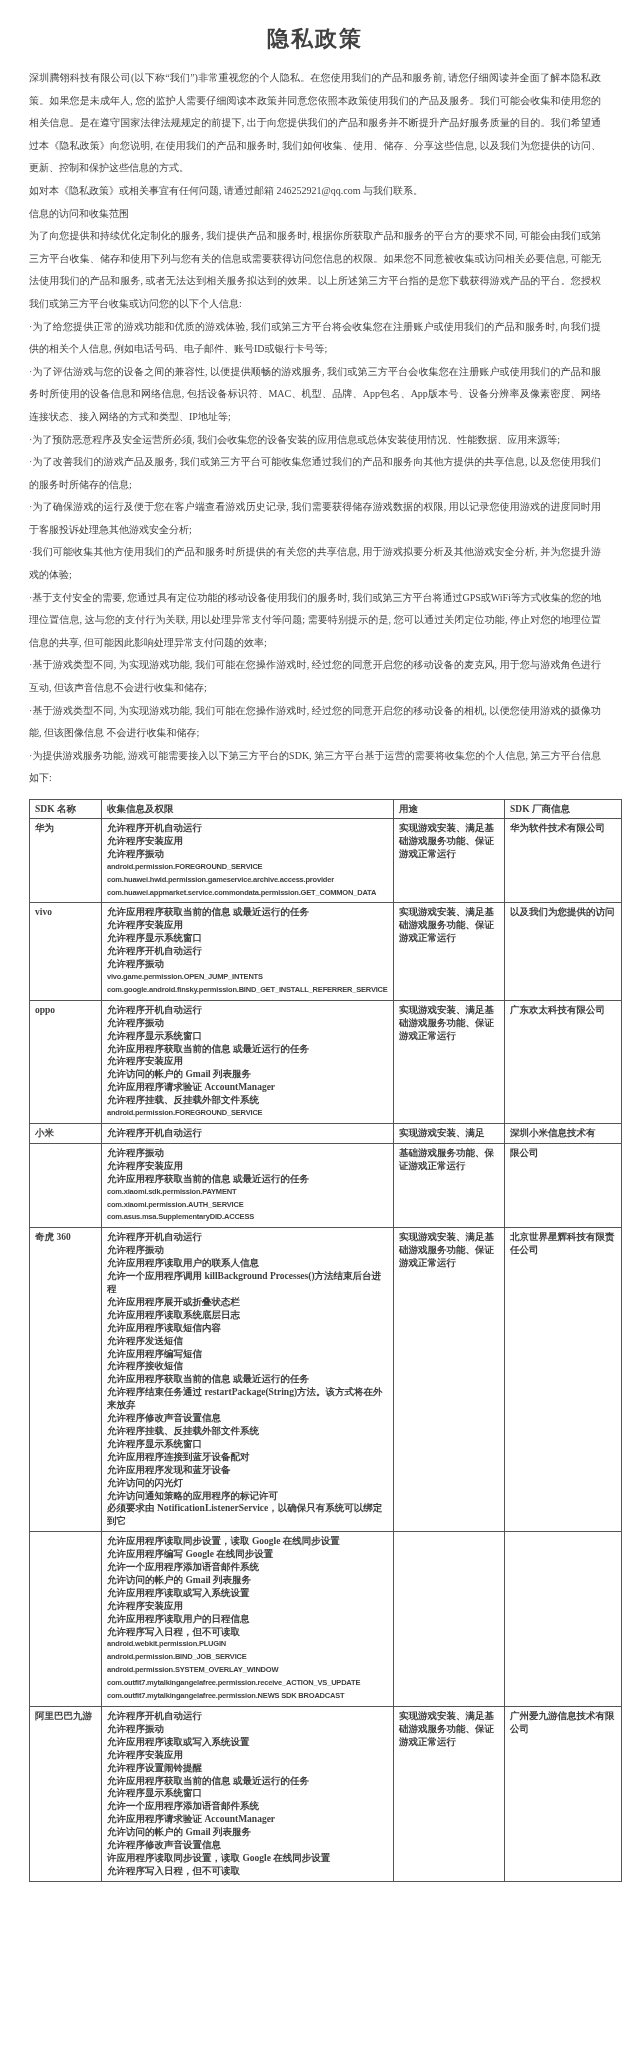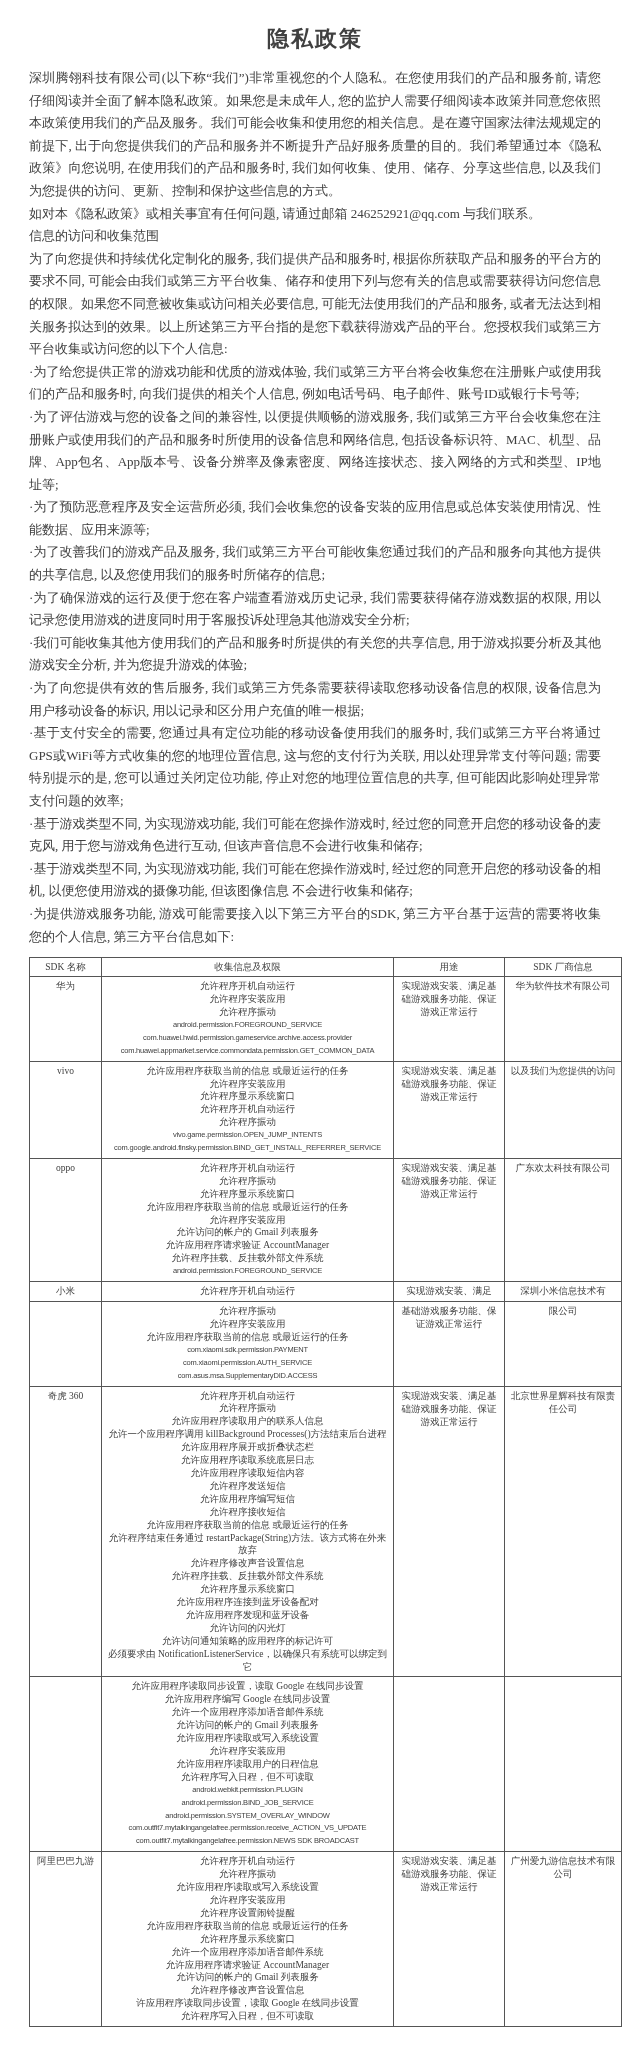--- a/index.html
+++ b/index.html
@@ -12,40 +12,40 @@
   }
   .title {
     margin:24px 0 13px 0;
     text-align:center;
     font-size:22px; font-weight:bold;
     letter-spacing:2px;
   }
   .content { margin:0 29px; }
   .para {
     margin:0;
-    font-size:13px; line-height:22.6px;
+    font-size:10px; line-height:22.6px;
     text-align:justify;
     word-break:break-all;
   }
   table.sdk {
     border-collapse:collapse;
     table-layout:fixed;
     width:592px;
     margin:9px 0 0 0;
   }
   table.sdk col.c1 { width:72px; }
   table.sdk col.c2 { width:292px; }
   table.sdk col.c3 { width:111px; }
   table.sdk col.c4 { width:117px; }
   table.sdk th, table.sdk td {
     border:1px solid #555555;
     vertical-align:top;
-    text-align:center;
+    text-align:left;
     padding:3px 5px 3px 5px;
-    font-weight:normal;
+    font-weight:bold;
     overflow:hidden;
   }
   table.sdk th { font-size:9.5px; line-height:12px; }
   .name-cell, .purpose-cell, .vendor-cell {
     font-size:9.5px; line-height:13px;
   }
   .perm {
     font-size:9.5px; line-height:12.9px;
     word-break:break-all;
   }
@@ -64,21 +64,20 @@
         <p class="para">深圳腾翎科技有限公司(以下称“我们”)非常重视您的个人隐私。在您使用我们的产品和服务前, 请您仔细阅读并全面了解本隐私政策。如果您是未成年人, 您的监护人需要仔细阅读本政策并同意您依照本政策使用我们的产品及服务。我们可能会收集和使用您的相关信息。是在遵守国家法律法规规定的前提下, 出于向您提供我们的产品和服务并不断提升产品好服务质量的目的。我们希望通过本《隐私政策》向您说明, 在使用我们的产品和服务时, 我们如何收集、使用、储存、分享这些信息, 以及我们为您提供的访问、更新、控制和保护这些信息的方式。</p>
         <p class="para">如对本《隐私政策》或相关事宜有任何问题, 请通过邮箱 246252921@qq.com 与我们联系。</p>
         <p class="para">信息的访问和收集范围</p>
         <p class="para">为了向您提供和持续优化定制化的服务, 我们提供产品和服务时, 根据你所获取产品和服务的平台方的要求不同, 可能会由我们或第三方平台收集、储存和使用下列与您有关的信息或需要获得访问您信息的权限。如果您不同意被收集或访问相关必要信息, 可能无法使用我们的产品和服务, 或者无法达到相关服务拟达到的效果。以上所述第三方平台指的是您下载获得游戏产品的平台。您授权我们或第三方平台收集或访问您的以下个人信息:</p>
         <p class="para">·为了给您提供正常的游戏功能和优质的游戏体验, 我们或第三方平台将会收集您在注册账户或使用我们的产品和服务时, 向我们提供的相关个人信息, 例如电话号码、电子邮件、账号ID或银行卡号等;</p>
         <p class="para">·为了评估游戏与您的设备之间的兼容性, 以便提供顺畅的游戏服务, 我们或第三方平台会收集您在注册账户或使用我们的产品和服务时所使用的设备信息和网络信息, 包括设备标识符、MAC、机型、品牌、App包名、App版本号、设备分辨率及像素密度、网络连接状态、接入网络的方式和类型、IP地址等;</p>
         <p class="para">·为了预防恶意程序及安全运营所必须, 我们会收集您的设备安装的应用信息或总体安装使用情况、性能数据、应用来源等;</p>
         <p class="para">·为了改善我们的游戏产品及服务, 我们或第三方平台可能收集您通过我们的产品和服务向其他方提供的共享信息, 以及您使用我们的服务时所储存的信息;</p>
         <p class="para">·为了确保游戏的运行及便于您在客户端查看游戏历史记录, 我们需要获得储存游戏数据的权限, 用以记录您使用游戏的进度同时用于客服投诉处理急其他游戏安全分析;</p>
         <p class="para">·我们可能收集其他方使用我们的产品和服务时所提供的有关您的共享信息, 用于游戏拟要分析及其他游戏安全分析, 并为您提升游戏的体验;</p>
-        <p class="para">·为了向您提供有效的售后服务, 我们或第三方凭条需要获得读取您移动设备信息的权限, 设备信息为用户移动设备的标识, 用以记录和区分用户充值的唯一根据;</p>
         <p class="para">·基于支付安全的需要, 您通过具有定位功能的移动设备使用我们的服务时, 我们或第三方平台将通过GPS或WiFi等方式收集的您的地理位置信息, 这与您的支付行为关联, 用以处理异常支付等问题; 需要特别提示的是, 您可以通过关闭定位功能, 停止对您的地理位置信息的共享, 但可能因此影响处理异常支付问题的效率;</p>
         <p class="para">·基于游戏类型不同, 为实现游戏功能, 我们可能在您操作游戏时, 经过您的同意开启您的移动设备的麦克风, 用于您与游戏角色进行互动, 但该声音信息不会进行收集和储存;</p>
         <p class="para">·基于游戏类型不同, 为实现游戏功能, 我们可能在您操作游戏时, 经过您的同意开启您的移动设备的相机, 以便您使用游戏的摄像功能, 但该图像信息 不会进行收集和储存;</p>
         <p class="para">·为提供游戏服务功能, 游戏可能需要接入以下第三方平台的SDK, 第三方平台基于运营的需要将收集您的个人信息, 第三方平台信息如下:</p>
       </div>
     <table class="sdk">
       <colgroup>
         <col class="c1">
           <col class="c2">
           <col class="c3">

